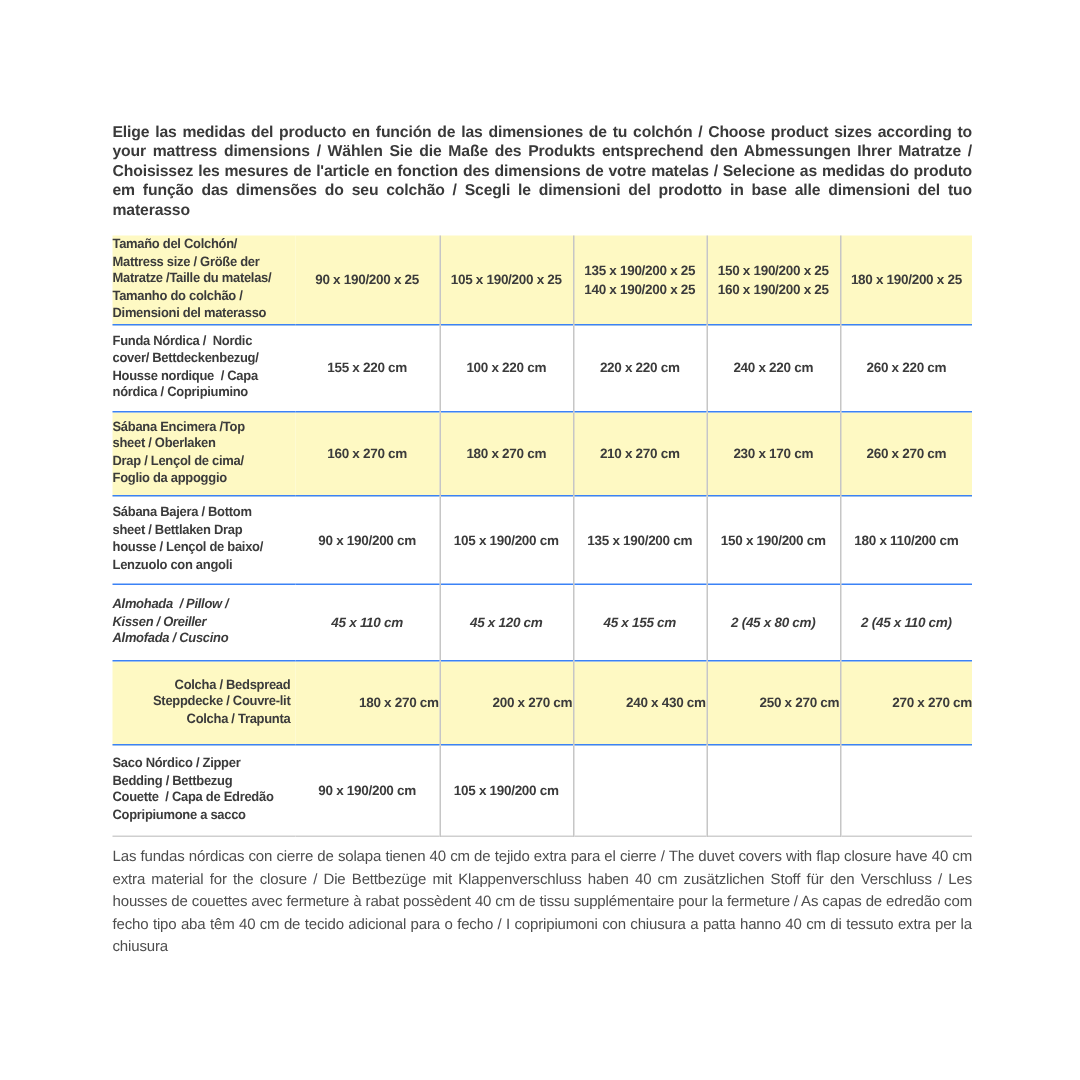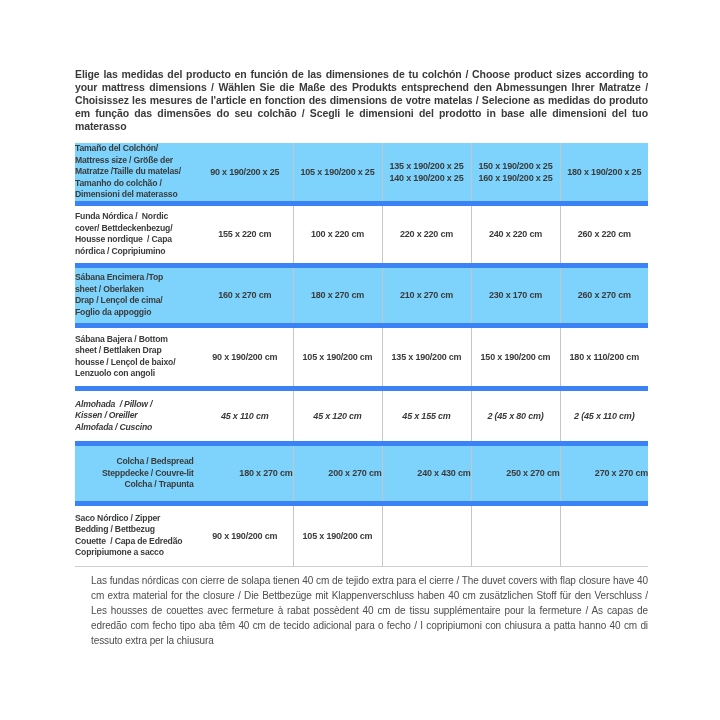--- a/index.html
+++ b/index.html
@@ -8,21 +8,21 @@
     background: #ffffff;
     width: 720px;
     height: 720px;
     font-family: "Liberation Sans", sans-serif;
     color: #3d3d3d;
     overflow: hidden;
   }
   .sheet {
     position: absolute;
     left: 75px;
-    top: 68px;
+    top: 82px;
     width: 573px;
   }
   .intro {
     font-size: 10.5px;
     font-weight: bold;
     line-height: 13px;
     text-align: justify;
     letter-spacing: -0.1px;
     color: #3a3a3a;
     margin: 0 0 10px 0;
@@ -30,22 +30,22 @@
   table.size-table {
     border-collapse: collapse;
     table-layout: fixed;
     width: 573px;
     border-bottom: 1px solid #cfcfcf;
   }
   table.size-table td {
     vertical-align: middle;
     padding: 0;
   }
-  tr.stripe td { background: #7dd3fc; }
-  tr:not(:first-child) td { border-top: 5px solid #3b82f6; }
+  tr.stripe td { background: #fef9c3; }
+  tr:not(:first-child) td { border-top: 1px solid #3b82f6; }
   td.value-cell + td.value-cell { border-left: 1px solid #c6c6c6; }
   td.label-cell {
     padding-left: 5px;
   }
   td.label-cell .lbl {
     display: inline-block;
     font-size: 9px;
     font-weight: bold;
     line-height: 11.5px;
     white-space: pre;
@@ -63,21 +63,21 @@
     letter-spacing: -0.2px;
     color: #3b3b3b;
   }
   .footnote {
     font-size: 10px;
     font-weight: normal;
     line-height: 15px;
     text-align: justify;
     letter-spacing: -0.1px;
     color: #4d4d4d;
-    margin: 6px 0 0 16px;
+    margin: 6px 0 0 0;
   }
   
   tr.r-header td  { height: 58px; }
   tr.r-funda td   { height: 57px; }
   tr.r-encimera td{ height: 55px; }
   tr.r-bajera td  { height: 58px; }
   tr.r-relleno td { height: 63px; }
   tr.r-almohada td{ height: 50px; font-style: italic; }
   tr.r-colcha td  { height: 55px; text-align: right; }
   tr.r-saco td    { height: 60px; margin-top: 28px; }

